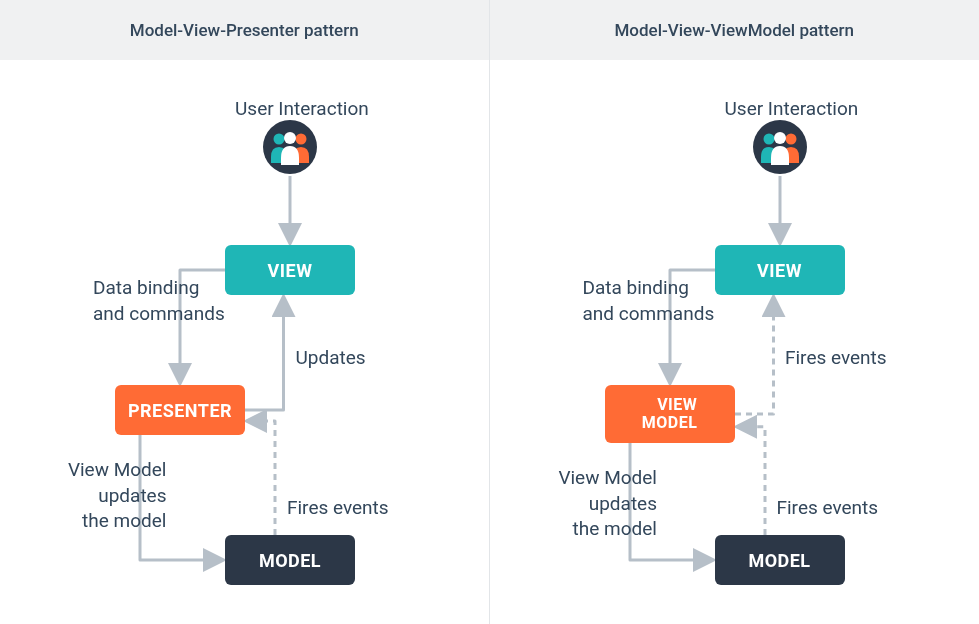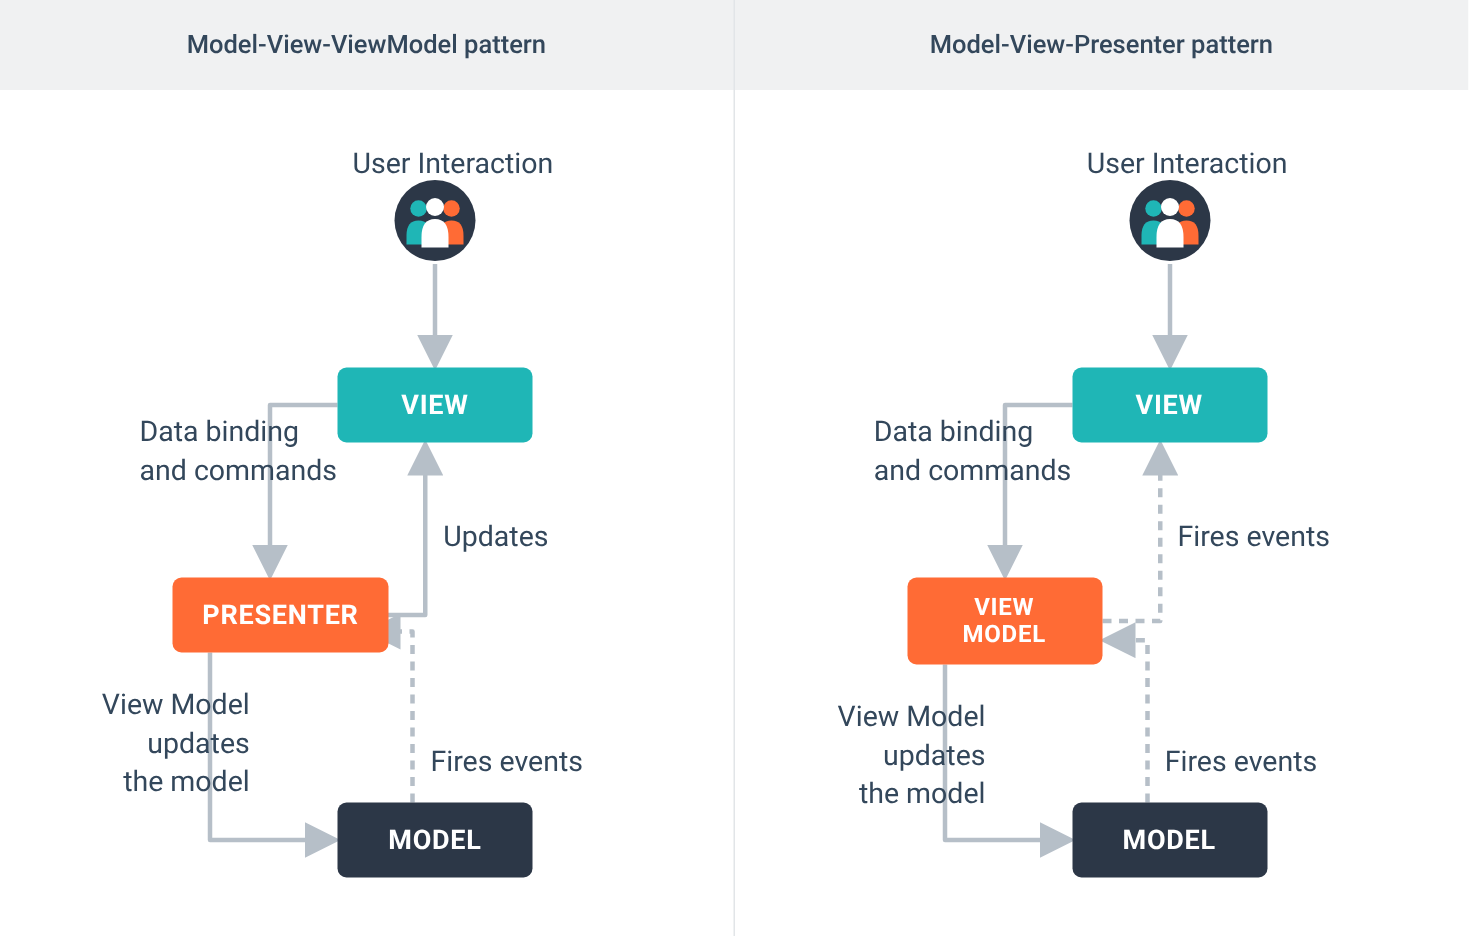--- a/index.html
+++ b/index.html
@@ -46,42 +46,42 @@
   .label.right { text-align: right; }
 
   .node {
     position: absolute;
     border-radius: 6px;
     color: #fff;
     font-weight: 700;
     display: flex;
     align-items: center;
     justify-content: center;
-    text-align: center;
+    text-align: right;
     font-size: 18px;
     letter-spacing: 0.5px;
   }
   .view   { background:#1fb6b6; }
   .middle { background:#ff6b35; }
   .model  { background:#2c3747; }
 
   .user-icon {
     position: absolute;
     width: 54px; height: 54px;
     border-radius: 50%;
     background: #2c3747;
     display: flex; align-items: center; justify-content: center;
   }
 </style>
 </head>
 <body>
 
 <div class="headers">
+  <div class="header-cell">Model-View-Presenter pattern</div>
   <div class="header-cell">Model-View-ViewModel pattern</div>
-  <div class="header-cell">Model-View-Presenter pattern</div>
 </div>
 
 <div class="panels">
 
   <div class="panel" id="panel-left">
       <svg width="489" height="564" style="position: absolute; left: 0px; top: 0px;">
         <defs>
     <marker id="ah-L" markerWidth="8" markerHeight="8" refX="6" refY="4" orient="auto">
       <path d="M0,0 L8,4 L0,8 Z" fill="#b6bfc8"></path>
     </marker>
@@ -99,21 +99,21 @@
       <circle cx="12" cy="12" r="5.5" fill="#1fb6b6"></circle>
       <path d="M4 30 Q4 20 12 20 Q20 20 20 30 L20 36 L4 36 Z" fill="#1fb6b6"></path>
       <circle cx="34" cy="12" r="5.5" fill="#ff6b35"></circle>
       <path d="M26 30 Q26 20 34 20 Q42 20 42 30 L42 36 L26 36 Z" fill="#ff6b35"></path>
       <circle cx="23" cy="11" r="6" fill="#ffffff"></circle>
       <path d="M14 31 Q14 19 23 19 Q32 19 32 31 L32 38 L14 38 Z" fill="#ffffff"></path>
     </g>
   </svg>
       </div>
       <div class="node view" style="left: 225px; top: 185px; width: 130px; height: 50px;">VIEW</div>
-      <div class="node middle" style="left: 115px; top: 325px; width: 144px; height: 50px;">PRESENTER</div>
+      <div class="node middle" style="left: 115px; top: 325px; width: 130px; height: 50px;">PRESENTER</div>
       <div class="node model" style="left: 225px; top: 475px; width: 130px; height: 50px;">MODEL</div>
       <div class="label" style="left: 93px; top: 215px;">Data binding<br>and commands</div>
       <div class="label" style="left: 295.5px; top: 285px;">Updates</div>
       <div class="label right" style="top: 397px; right: 322px;">View Model<br>updates<br>the model</div>
       <div class="label" style="left: 287px; top: 435px;">Fires events</div>
     </div>
 
   <div class="panel" id="panel-right">
       <svg width="489" height="564" style="position: absolute; left: 0px; top: 0px;">
         <defs>

